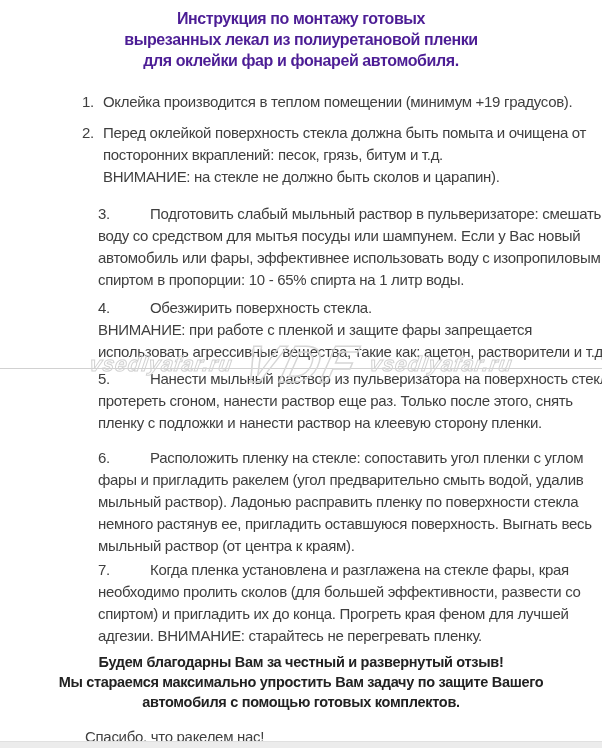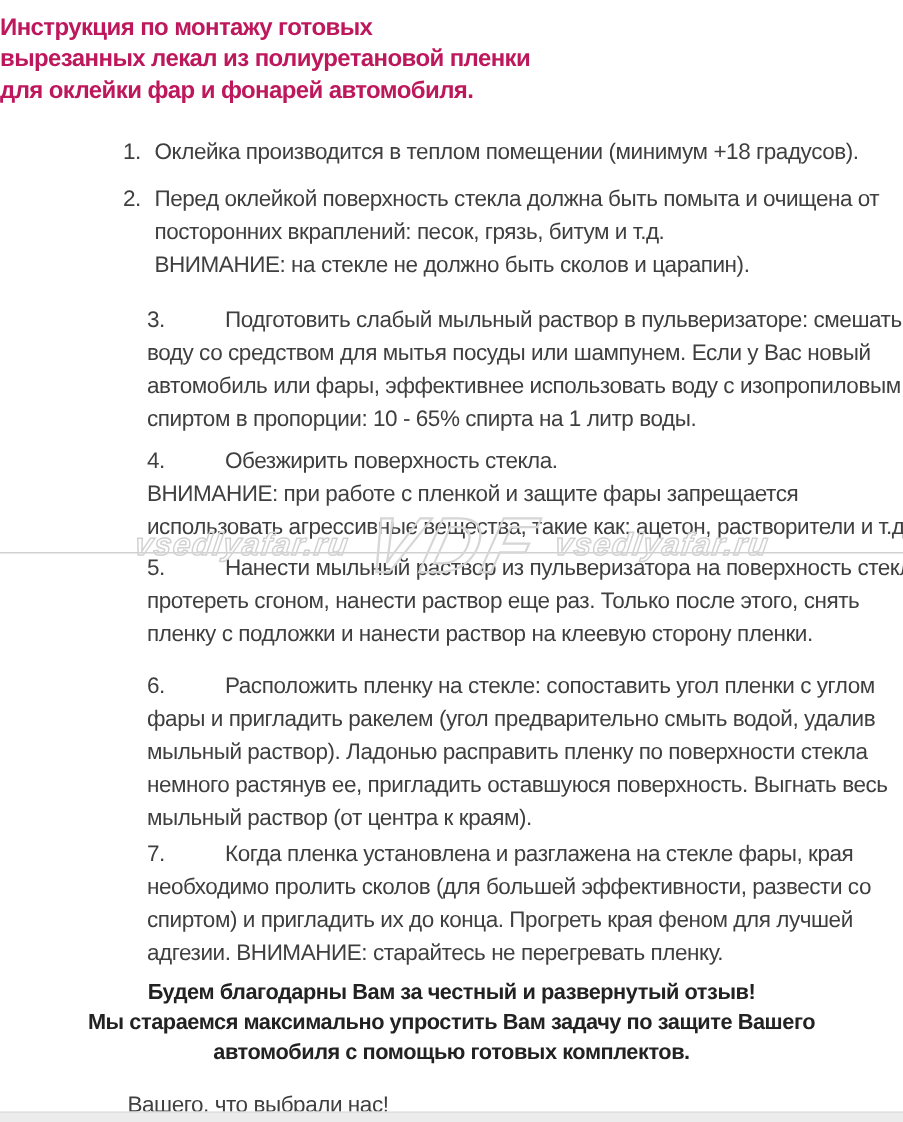--- a/index.html
+++ b/index.html
@@ -21,26 +21,26 @@
     width: 602px;
     height: 748px;
     background: #ffffff;
     z-index: 2;
   }
   .pre { white-space: pre; }
 
   
   .doc-title {
     padding-top: 8px;
-    text-align: left;
+    text-align: center;
     font-weight: bold;
     font-size: 16px;
     line-height: 21px;
     letter-spacing: -0.4px;
-    color: #be185d;
+    color: #4c1d95;
   }
 
   
   .list { margin: 20px 0 0 82px; width: 500px; font-size: 15px; line-height: 22px; letter-spacing: -0.3px; }
   .li { position: relative; }
   .li + .li { margin-top: 9px; }
   .li .num { position: absolute; left: 0; top: 0; }
   .li .body { padding-left: 21px; }
 
   
@@ -144,21 +144,21 @@
 
 <div class="doc">
 
   <div class="doc-title pre">Инструкция по монтажу готовых
 вырезанных лекал из полиуретановой пленки
 для оклейки фар и фонарей автомобиля.</div>
 
   <div class="list">
     <div class="li">
       <span class="num">1.</span>
-      <div class="body pre">Оклейка производится в теплом помещении (минимум +18 градусов).</div>
+      <div class="body pre">Оклейка производится в теплом помещении (минимум +19 градусов).</div>
     </div>
     <div class="li">
       <span class="num">2.</span>
       <div class="body pre">Перед оклейкой поверхность стекла должна быть помыта и очищена от
 посторонних вкраплений: песок, грязь, битум и т.д.
 ВНИМАНИЕ: на стекле не должно быть сколов и царапин).</div>
     </div>
   </div>
 
   <div class="para p3">
@@ -197,21 +197,21 @@
     <div class="body pre">Когда пленка установлена и разглажена на стекле фары, края
 необходимо пролить сколов (для большей эффективности, развести со
 спиртом) и пригладить их до конца. Прогреть края феном для лучшей
 адгезии. ВНИМАНИЕ: старайтесь не перегревать пленку.</div>
   </div>
 
   <div class="footer-bold pre">Будем благодарны Вам за честный и развернутый отзыв!
 Мы стараемся максимально упростить Вам задачу по защите Вашего
 автомобиля с помощью готовых комплектов.</div>
 
-  <div class="thanks">Вашего, что выбрали нас!</div>
+  <div class="thanks">Спасибо, что ракелем нас!</div>
 
 </div>
 
 <div class="watermark">
   <div class="wm-line"></div>
   <div class="wm-row">
     <span class="wm-small">vsedlyafar.ru</span>
     <span class="wm-big">VDF</span>
     <span class="wm-small">vsedlyafar.ru</span>
   </div>

